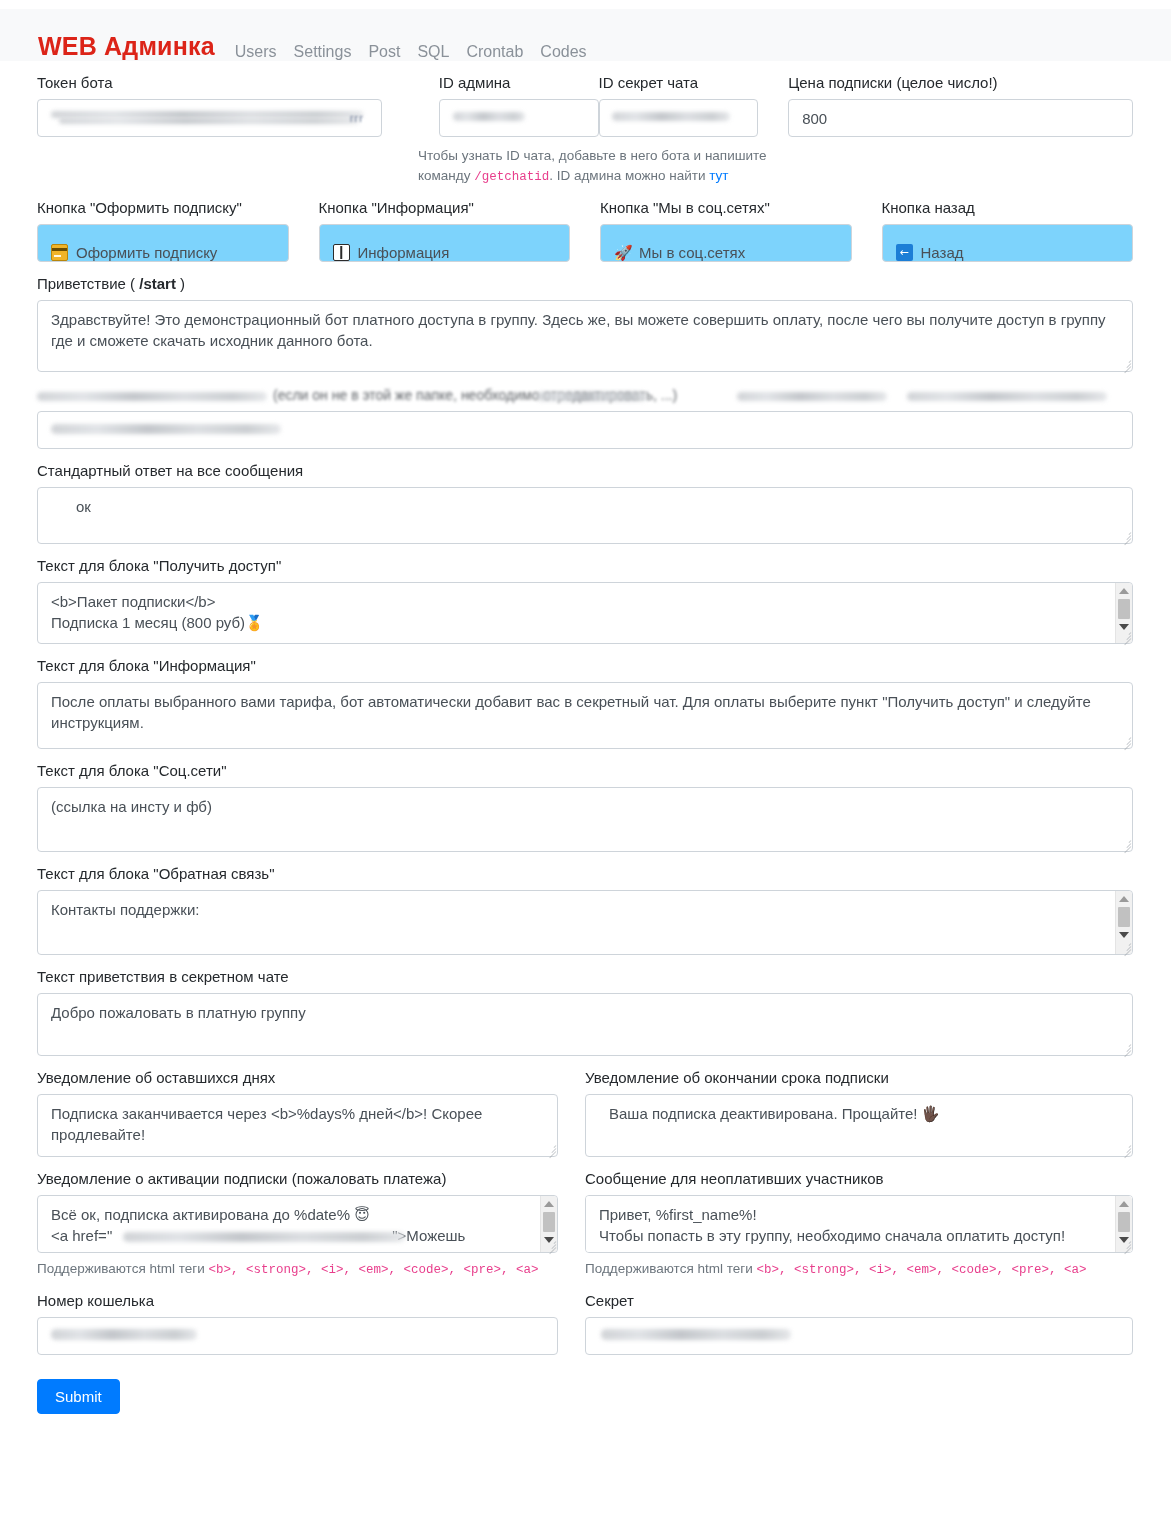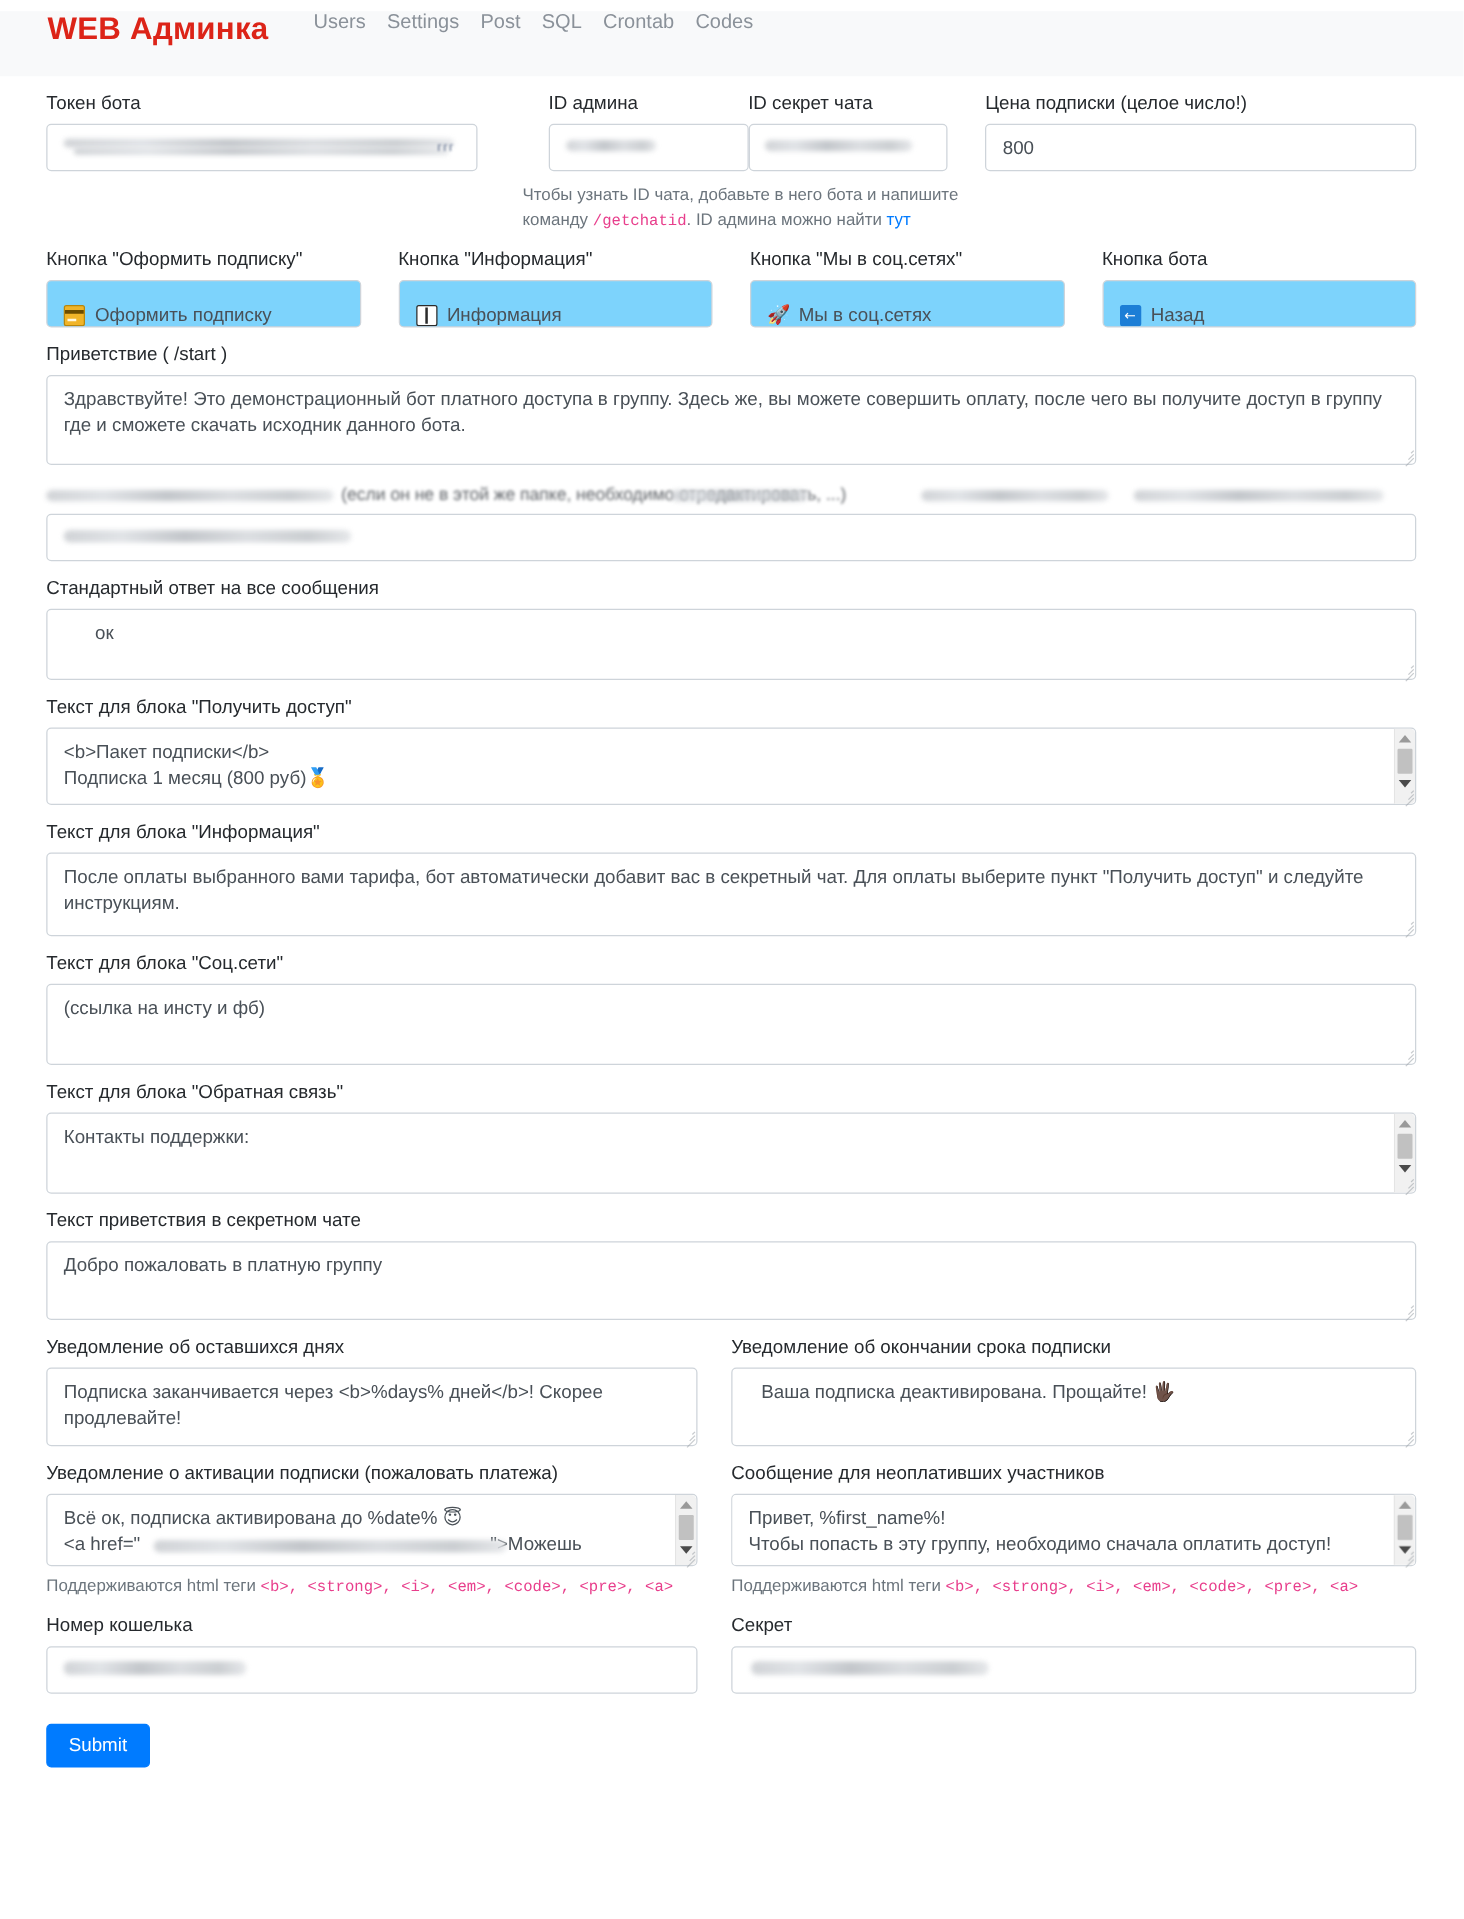--- a/index.html
+++ b/index.html
@@ -16,24 +16,23 @@
     color: #212529;
     overflow: hidden;
     position: relative;
   }
 
   
   .navbar {
     height: 52px;
     background: #f8f9fa;
     display: flex;
-    align-items: flex-start;
+    align-items: flex-end;
     padding: 0 0 0 38px;
     margin: 9px 0 0 0;
-    gap: 16px;
   }
   .brand {
     color: #dc2418;
     font-size: 25px;
     font-weight: bold;
     letter-spacing: 0.2px;
     margin-right: 20px;
     white-space: nowrap;
   }
   .nav-links { display: flex; align-items: center; gap: 17px; }
@@ -51,21 +50,21 @@
   .row { display: flex; }
   .field { margin-bottom: 0; }
   label.flabel {
     display: block;
     font-size: 15px;
     color: #25292d;
     margin: 13px 0 7px 0;
     line-height: 1.2;
     white-space: nowrap;
   }
-  label.flabel b { font-weight: normal; }
+  label.flabel b { font-weight: bold; }
 
   .ctrl {
     display: block;
     width: 100%;
     border: 1px solid #ced4da;
     border-radius: 4px;
     background: #fff;
     font-family: "Liberation Sans", "DejaVu Sans", sans-serif;
     font-size: 15px;
     color: #495057;
@@ -298,21 +297,21 @@
 
     <div class="field" style="width:255px;margin-left:30px;">
       <label class="flabel">Кнопка "Мы в соц.сетях"</label>
       <div class="btnfield">
         <span class="ic ic-rocket">🚀</span>
         <span>Мы в соц.сетях</span>
       </div>
     </div>
 
     <div class="field" style="width:255px;margin-left:30px;">
-      <label class="flabel">Кнопка бота</label>
+      <label class="flabel">Кнопка назад</label>
       <div class="btnfield">
         <span class="ic ic-back">←</span>
         <span>Назад</span>
       </div>
     </div>
   </div>
 
   
   <div class="field">
     <label class="flabel"><span>Приветствие ( </span><b>/start</b><span> )</span></label>

